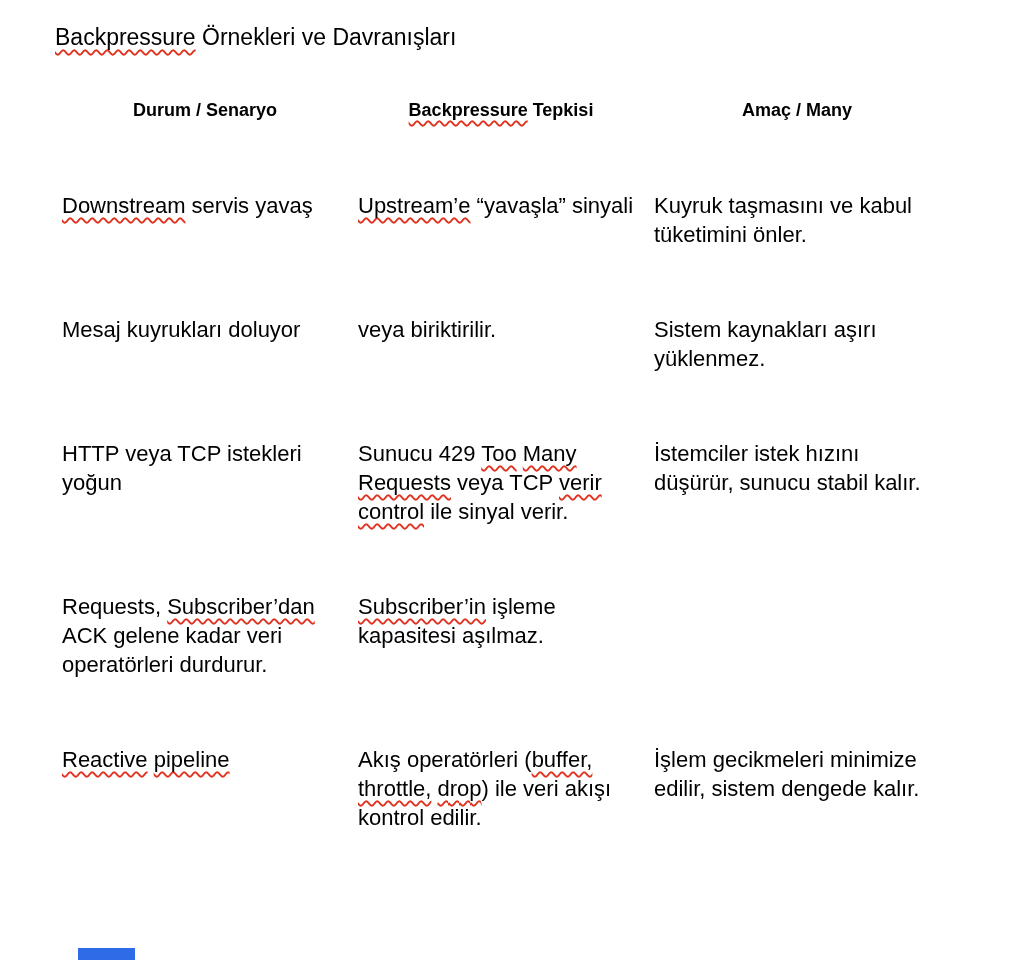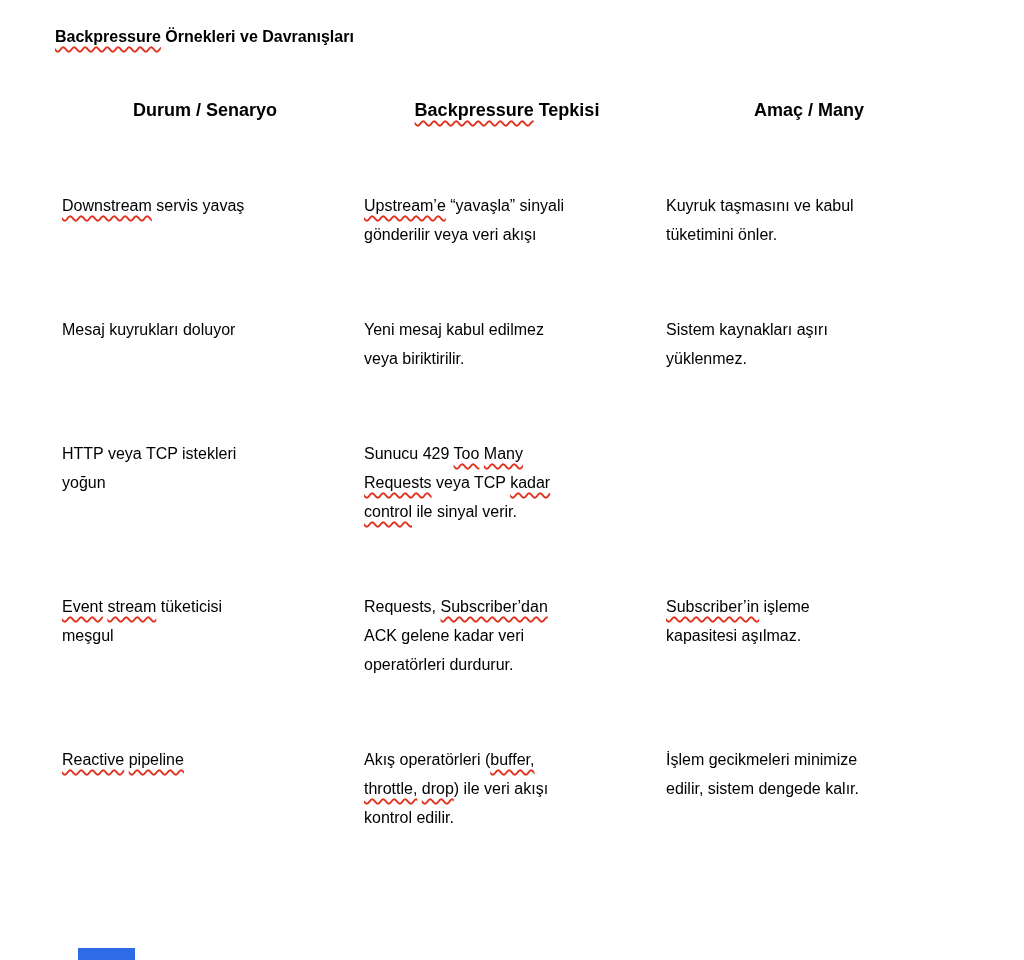--- a/index.html
+++ b/index.html
@@ -13,46 +13,46 @@
   body {
     position: relative;
     font-family: "Liberation Sans", "DejaVu Sans", sans-serif;
     color: #000000;
   }
   .title {
     position: absolute;
     left: 55px;
     top: 22px;
     margin: 0;
-    font-size: 16px;
-    font-weight: 700;
+    font-size: 23px;
+    font-weight: 400;
     line-height: 30px;
     white-space: nowrap;
   }
   .table {
     position: absolute;
     left: 62px;
     top: 96px;
     width: 902px;
   }
   .row {
     display: grid;
     grid-template-columns: 286px 286px 286px;
-    column-gap: 16px;
+    column-gap: 10px;
     margin-bottom: 66px;
   }
   .th {
     font-size: 18px;
     font-weight: 700;
     line-height: 29px;
     text-align: center;
     white-space: nowrap;
   }
   .td {
-    font-size: 16px;
+    font-size: 22px;
     line-height: 29px;
   }
   .line {
     white-space: pre-wrap;
   }
   .sq {
     text-decoration-line: underline;
     text-decoration-style: wavy;
     text-decoration-color: var(--misspell-red, #e0321f);
     text-decoration-thickness: 2px;
@@ -79,56 +79,54 @@
     <div class="th"><span class="sq">Backpressure</span><span> Tepkisi</span></div>
     <div class="th"><span>Amaç / Many</span></div>
   </div>
   <div>
       <div class="row">
         <div class="td">
           <div class="line"><span class="sq">Downstream</span><span> servis yavaş</span></div>
         </div>
         <div class="td">
           <div class="line"><span class="sq">Upstream’e</span><span> “yavaşla” sinyali</span></div>
-          <div class="line"><span>gönderilir veya veri akışı</span></div>
         </div>
         <div class="td">
           <div class="line"><span>Kuyruk taşmasını ve kabul</span></div>
           <div class="line"><span>tüketimini önler.</span></div>
         </div>
       </div>
       <div class="row">
         <div class="td">
           <div class="line"><span>Mesaj kuyrukları doluyor</span></div>
         </div>
         <div class="td">
-          <div class="line"><span>Yeni mesaj kabul edilmez</span></div>
           <div class="line"><span>veya biriktirilir.</span></div>
         </div>
         <div class="td">
           <div class="line"><span>Sistem kaynakları aşırı</span></div>
           <div class="line"><span>yüklenmez.</span></div>
         </div>
       </div>
       <div class="row">
         <div class="td">
           <div class="line"><span>HTTP veya TCP istekleri</span></div>
           <div class="line"><span>yoğun</span></div>
         </div>
         <div class="td">
           <div class="line"><span>Sunucu 429 </span><span class="sq">Too</span><span> </span><span class="sq">Many</span></div>
-          <div class="line"><span class="sq">Requests</span><span> veya TCP </span><span class="sq">kadar</span></div>
+          <div class="line"><span class="sq">Requests</span><span> veya TCP </span><span class="sq">verir</span></div>
           <div class="line"><span class="sq">control</span><span> ile sinyal verir.</span></div>
+        </div>
+        <div class="td">
+          <div class="line"><span>İstemciler istek hızını</span></div>
+          <div class="line"><span>düşürür, sunucu stabil kalır.</span></div>
         </div>
       </div>
       <div class="row">
-        <div class="td">
-          <div class="line"><span class="sq">Event</span><span> </span><span class="sq">stream</span><span> tüketicisi</span></div>
-          <div class="line"><span>meşgul</span></div>
-        </div>
         <div class="td">
           <div class="line"><span>Requests, </span><span class="sq">Subscriber’dan</span></div>
           <div class="line"><span>ACK gelene kadar veri</span></div>
           <div class="line"><span>operatörleri durdurur.</span></div>
         </div>
         <div class="td">
           <div class="line"><span class="sq">Subscriber’in</span><span> işleme</span></div>
           <div class="line"><span>kapasitesi aşılmaz.</span></div>
         </div>
       </div>

